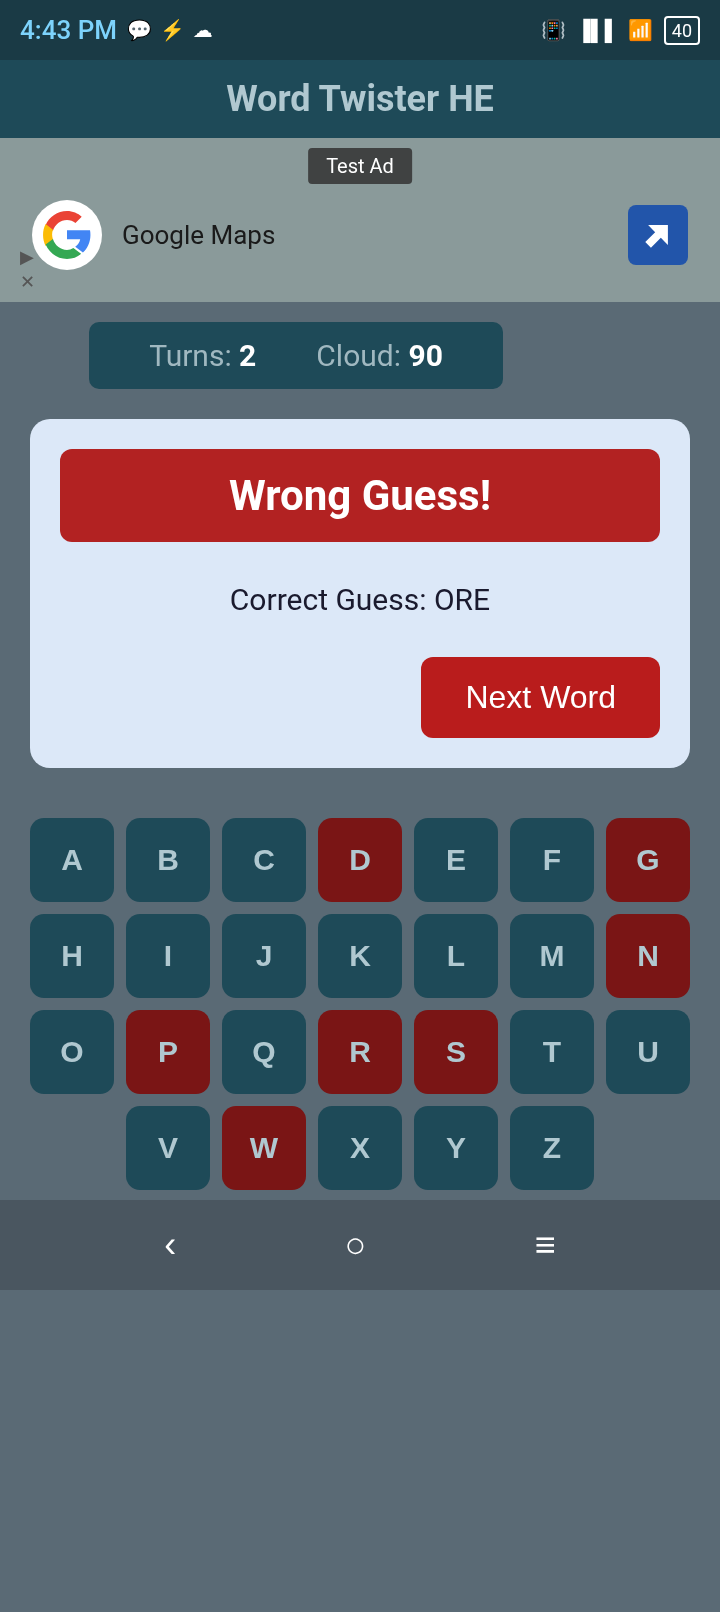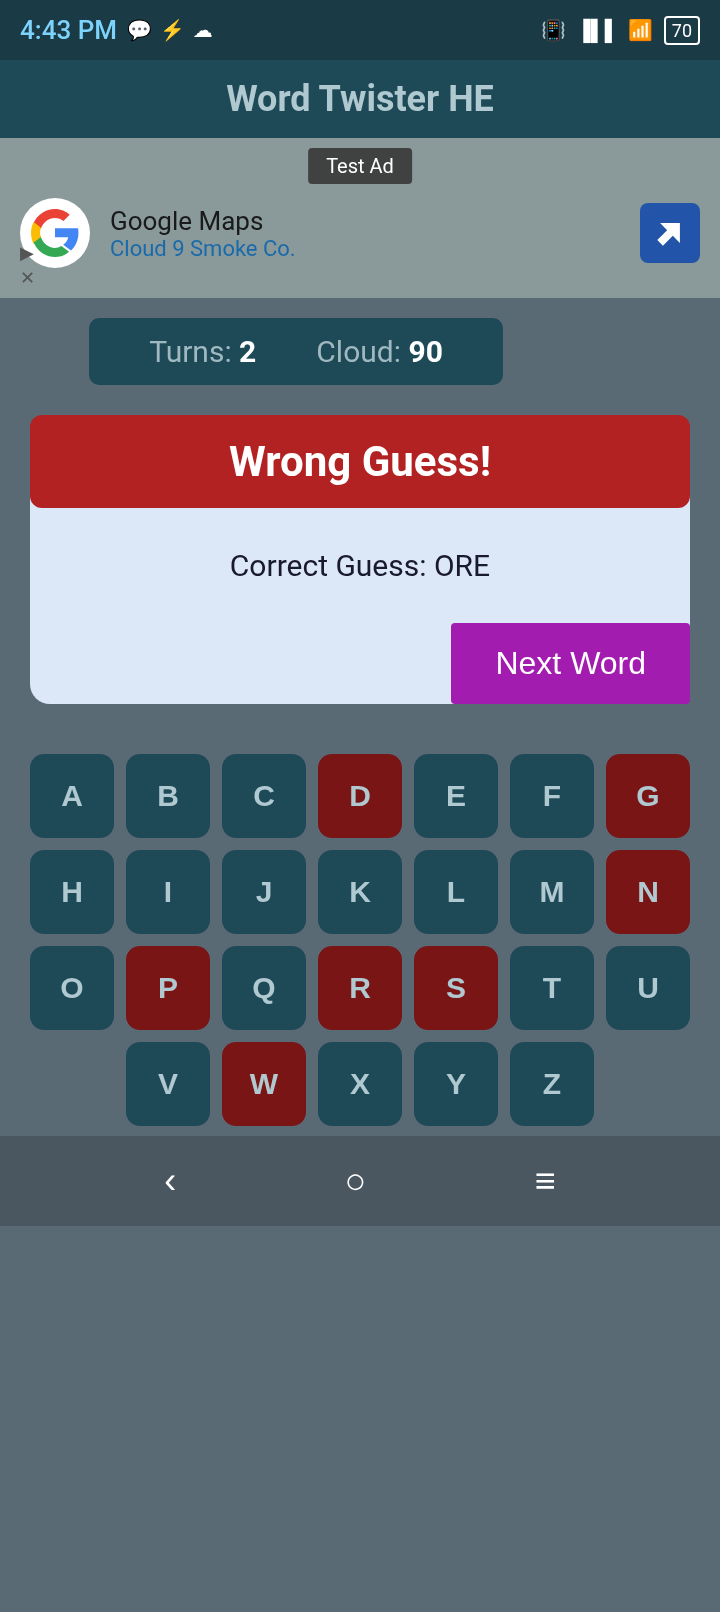--- a/index.html
+++ b/index.html
@@ -65,21 +65,21 @@
     .app-title {
       color: #b0c8d0;
       font-size: 36px;
       font-weight: 700;
     }
 
     
     .ad-banner {
       width: 720px;
       background-color: #8a9a9a;
-      padding: 20px;
+      padding: 32px;
       position: relative;
       display: flex;
       align-items: center;
       min-height: 160px;
     }
     .ad-label {
       position: absolute;
       top: 10px;
       left: 50%;
       transform: translateX(-50%);
@@ -174,20 +174,21 @@
       width: 720px;
       display: flex;
       justify-content: center;
       padding: 10px 30px 30px;
       background-color: #5a6a75;
     }
     .dialog {
       background-color: #dce8f8;
       border-radius: 20px;
       width: 100%;
+      padding: 30px;
       display: flex;
       flex-direction: column;
       gap: 30px;
     }
     .wrong-guess-banner {
       background-color: #b22222;
       border-radius: 12px;
       padding: 22px;
       text-align: center;
     }
@@ -200,24 +201,24 @@
       color: #1a1a2e;
       font-size: 30px;
       text-align: center;
       padding: 10px 0;
     }
     .next-word-row {
       display: flex;
       justify-content: flex-end;
     }
     .next-word-btn {
-      background-color: #a21caf;
+      background-color: #b91c1c;
       color: white;
       border: none;
-      border-radius: 4px;
+      border-radius: 12px;
       padding: 22px 44px;
       font-size: 32px;
       font-weight: 500;
       cursor: pointer;
     }
 
     
     .keyboard-section {
       width: 720px;
       background-color: #5a6a75;
@@ -279,41 +280,40 @@
     <div class="status-icons">
       <span class="status-icon">💬</span>
       <span class="status-icon">⚡</span>
       <span class="status-icon">☁</span>
     </div>
   </div>
   <div class="status-bar-right">
     <span class="status-icon">📳</span>
     <span class="status-icon">▐▌▌</span>
     <span class="status-icon">📶</span>
-    <span class="battery-icon">70</span>
+    <span class="battery-icon">40</span>
   </div>
 </div>
 
 <div class="title-bar">
   <span class="app-title">Word Twister HE</span>
 </div>
 
 <div class="ad-banner">
   <span class="ad-label">Test Ad</span>
   <div class="ad-logo">
     <svg class="google-logo" viewBox="0 0 48 48">
       <path fill="#EA4335" d="M24 9.5c3.1 0 5.9 1.1 8.1 2.9l6-6C34.5 3.2 29.5 1 24 1 14.8 1 7 6.6 3.5 14.4l7 5.4C12.3 14 17.7 9.5 24 9.5z"></path>
       <path fill="#4285F4" d="M46.5 24c0-1.6-.1-3.1-.4-4.5H24v8.5h12.7c-.6 3-2.3 5.5-4.8 7.2l7.4 5.7C43.5 37 46.5 31 46.5 24z"></path>
       <path fill="#FBBC05" d="M10.5 28.1c-.5-1.4-.8-3-.8-4.6s.3-3.2.8-4.6l-7-5.4C1.9 16.5 1 20.1 1 24s.9 7.5 2.5 10.5l7-5.4z"></path>
       <path fill="#34A853" d="M24 47c5.5 0 10.1-1.8 13.5-4.9l-7.4-5.7c-1.8 1.2-4.1 1.9-6.1 1.9-6.3 0-11.7-4.5-13.5-10.5l-7 5.4C7 41.4 14.8 47 24 47z"></path>
     </svg>
   </div>
   <div class="ad-content">
     <div class="ad-company">Google Maps</div>
-    <div class="ad-subtitle">Cloud 9 Smoke Co.</div>
   </div>
   <div class="ad-nav-icon">
     <svg width="36" height="36" viewBox="0 0 36 36">
       <polygon points="18,4 32,18 22,18 22,32 14,32 14,18 4,18" fill="white" transform="rotate(45,18,18)"></polygon>
     </svg>
   </div>
   <div class="ad-controls">
     <span class="ad-control-icon">▶</span>
     <span class="ad-control-icon">✕</span>
   </div>

